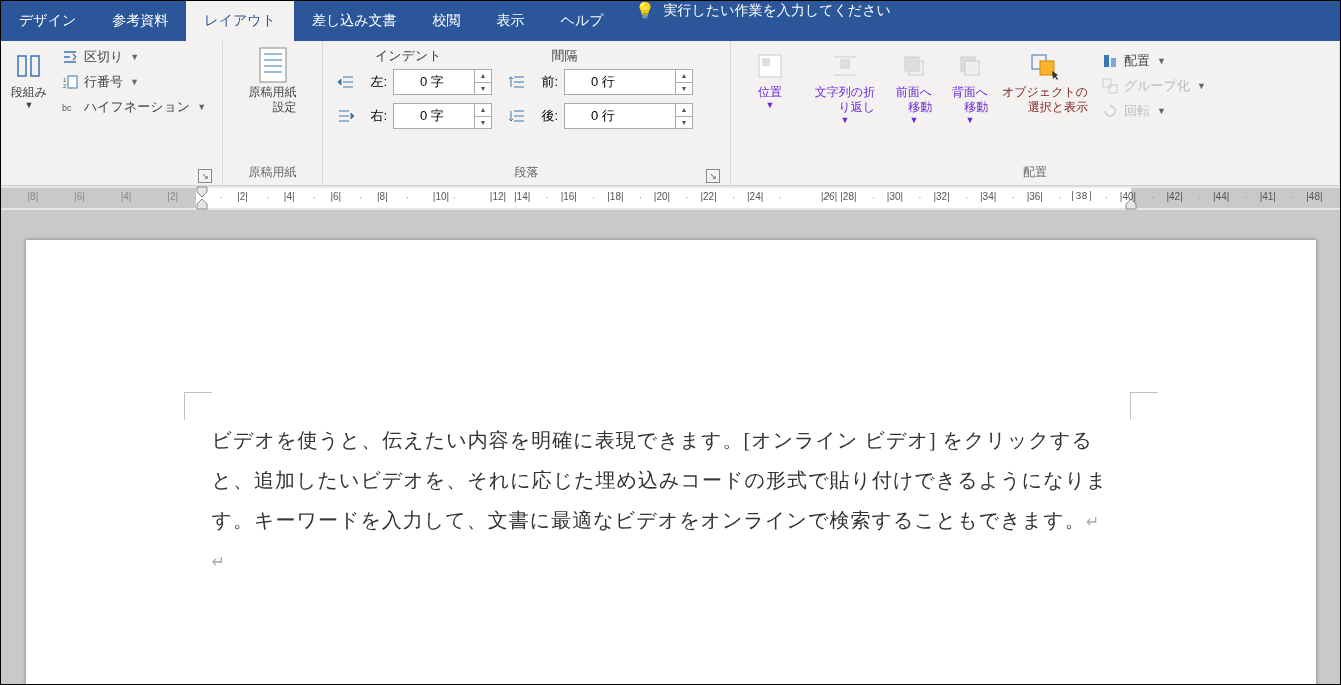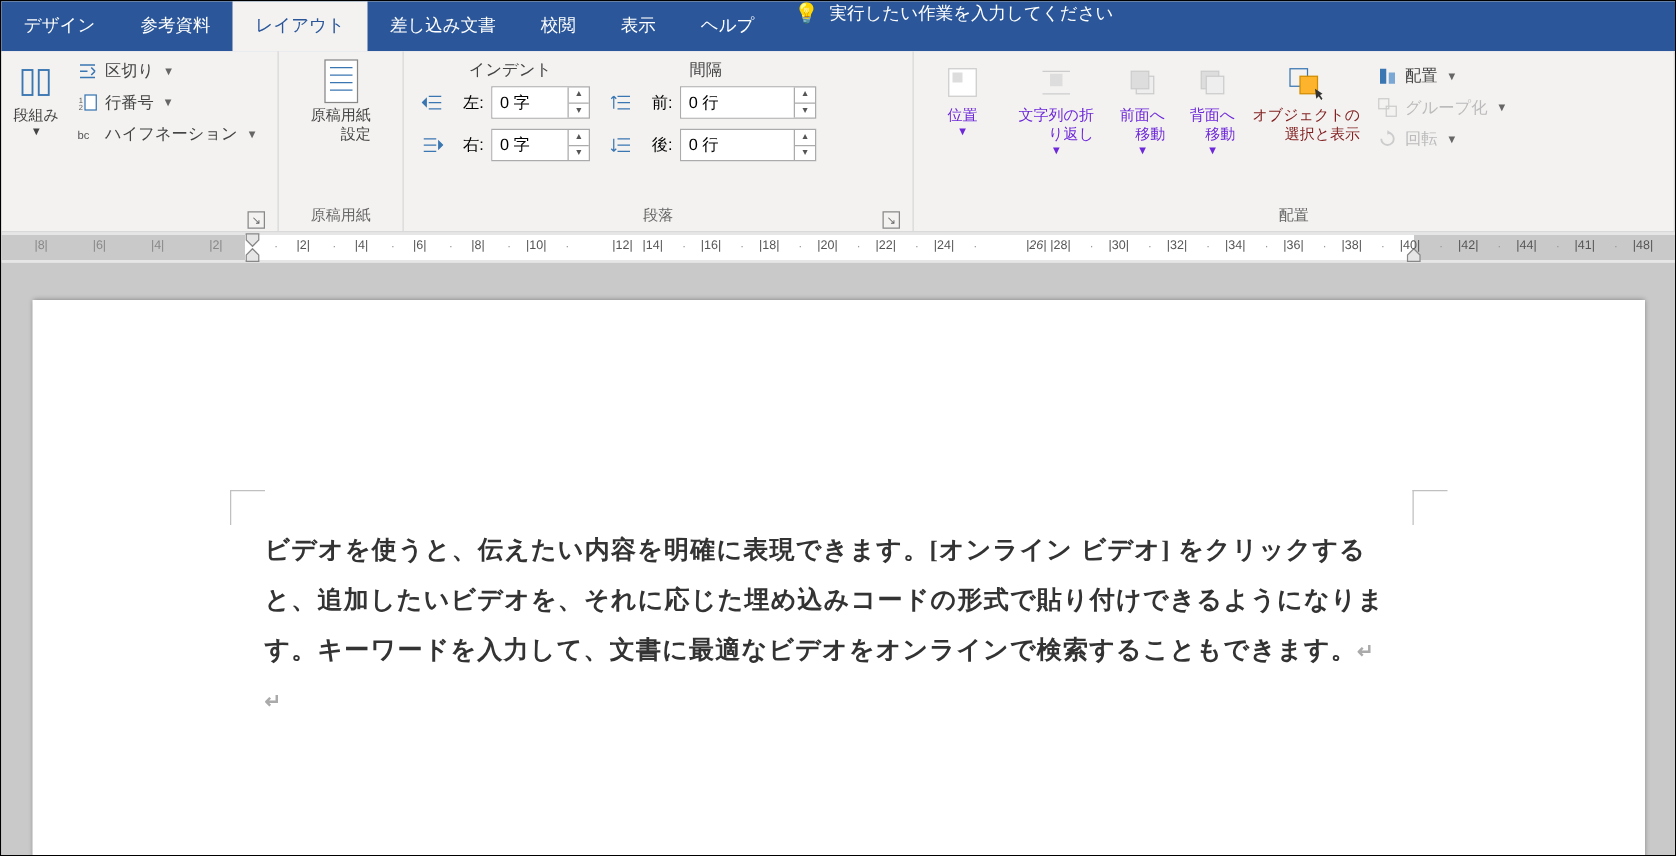--- a/index.html
+++ b/index.html
@@ -114,20 +114,21 @@
   display: flex;
   align-items: center;
   gap: 6px;
 }
 .spin-label { font-size: 13px; min-width: 26px; text-align: right; }
 .spin {
   display: flex;
   border: 1px solid #ababab;
   background: #fff;
   height: 26px;
+  padding-left: 20px;
 }
 .spin input {
   border: none;
   width: 60px;
   padding: 0 6px;
   font-size: 13px;
 }
 .spin .arrows {
   display: flex;
   flex-direction: column;
@@ -176,21 +177,20 @@
   top: -2px;
 }
 .ruler .marker svg { display: block; }
 
 
 .doc-area {
   background: #c9c9c9;
   height: calc(685px - 40px - 145px - 24px);
   padding: 30px 24px 0 24px;
   overflow: hidden;
-  font-weight: bold;
 }
 .page {
   background: #fff;
   width: 1290px;
   min-height: 500px;
   margin: 0 auto;
   box-shadow: 0 0 4px rgba(0,0,0,0.4);
   padding: 180px 186px 40px 186px;
   position: relative;
 }
@@ -492,35 +492,35 @@
         </svg>
     </div>
   <span class="tick" style="left: 31.9px; color: rgb(136, 136, 136);">|8|</span>
       <span class="tick" style="left: 78.5px; color: rgb(136, 136, 136);">|6|</span>
       <span class="tick" style="left: 125.1px; color: rgb(136, 136, 136);">|4|</span>
       <span class="tick" style="left: 171.7px; color: rgb(136, 136, 136);">|2|</span>
       <span class="tick" style="left: 241.6px;">|2|</span>
       <span class="tick" style="left: 288.2px;">|4|</span>
       <span class="tick" style="left: 334.8px;">|6|</span>
       <span class="tick" style="left: 381.4px;">|8|</span>
-      <span class="tick" style="left: 428px;">|10|</span>
+      <span class="tick" style="left: 440px;">|10|</span>
       <span class="tick" style="left: 497px;">|12|</span>
       <span class="tick" style="left: 521.2px;">|14|</span>
       <span class="tick" style="left: 567.8px;">|16|</span>
       <span class="tick" style="left: 614.4px;">|18|</span>
       <span class="tick" style="left: 661px;">|20|</span>
       <span class="tick" style="left: 707.6px;">|22|</span>
       <span class="tick" style="left: 754.2px;">|24|</span>
       <span class="tick" style="left: 828px; font-style: italic;">|26|</span>
       <span class="tick" style="left: 847.4px;">|28|</span>
       <span class="tick" style="left: 894px;">|30|</span>
       <span class="tick" style="left: 940.6px;">|32|</span>
       <span class="tick" style="left: 987.2px;">|34|</span>
       <span class="tick" style="left: 1033.8px;">|36|</span>
-      <span class="tick" style="left: 1080.4px;">|38|</span>
+      <span class="tick" style="left: 1080.4px; font-family: Liberation Mono, monospace;">|38|</span>
       <span class="tick" style="left: 1127px;">|40|</span>
       <span class="tick" style="left: 1173.6px;">|42|</span>
       <span class="tick" style="left: 1220.2px;">|44|</span>
       <span class="tick" style="left: 1266.8px;">|41|</span>
       <span class="tick" style="left: 1313.4px;">|48|</span>
       <span style="position: absolute; top: 4px; left: 218.3px; color: rgb(153, 153, 153);">·</span>
       <span style="position: absolute; top: 4px; left: 264.9px; color: rgb(153, 153, 153);">·</span>
       <span style="position: absolute; top: 4px; left: 311.5px; color: rgb(153, 153, 153);">·</span>
       <span style="position: absolute; top: 4px; left: 358.1px; color: rgb(153, 153, 153);">·</span>
       <span style="position: absolute; top: 4px; left: 404.7px; color: rgb(153, 153, 153);">·</span>

